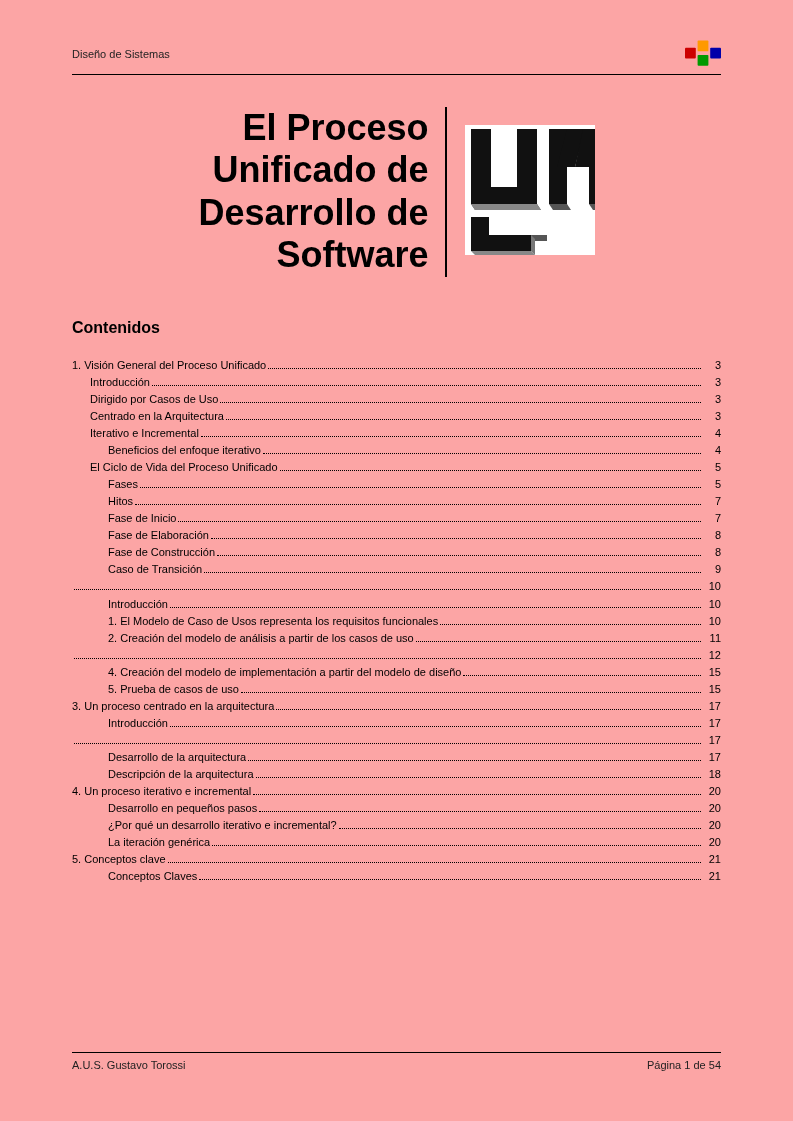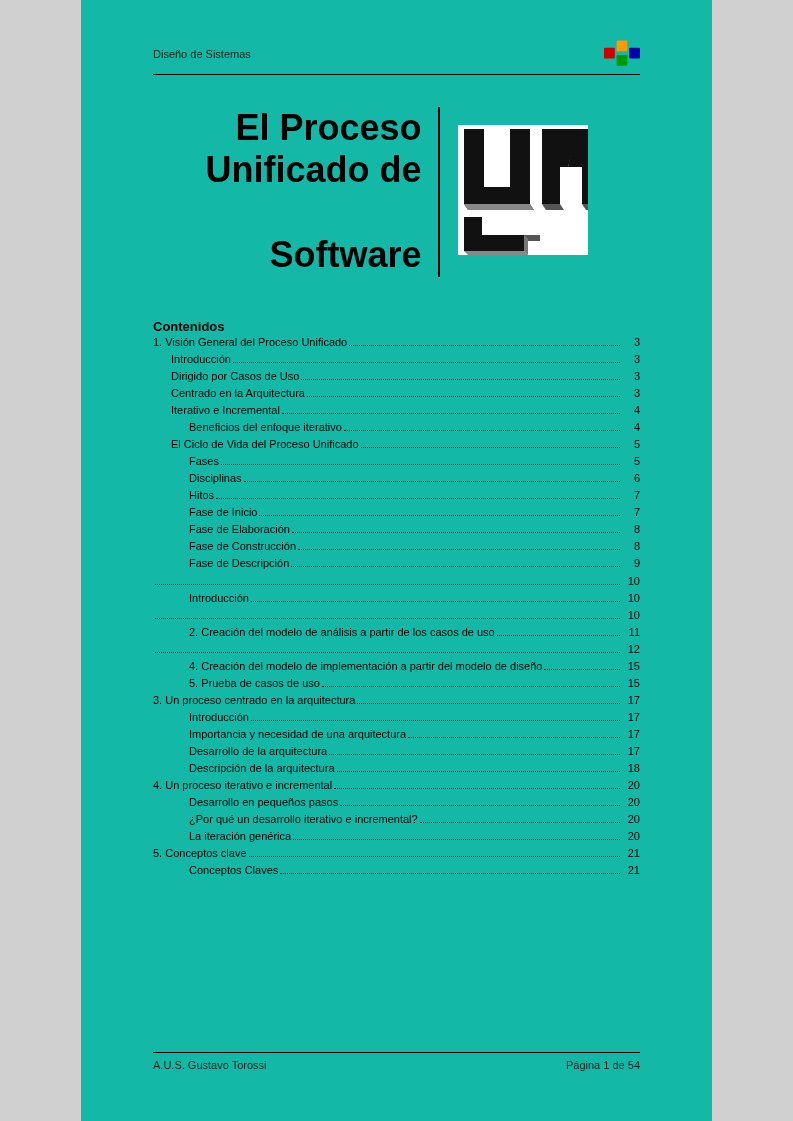--- a/index.html
+++ b/index.html
@@ -5,23 +5,23 @@
     * { margin: 0; padding: 0; box-sizing: border-box; }
     body {
       background: #d0d0d0;
       display: flex;
       justify-content: center;
       align-items: flex-start;
       min-height: 100vh;
       font-family: 'Times New Roman', Times, serif;
     }
     .page {
-      width: 631px;
+      width: 793px;
       min-height: 1121px;
-      background: #14b8a6;
+      background: #fca5a5;
       position: relative;
       padding: 40px 72px 50px 72px;
       display: flex;
       flex-direction: column;
     }
     .header {
       display: flex;
       justify-content: space-between;
       align-items: center;
       border-bottom: 1px solid #000;
@@ -61,24 +61,24 @@
     }
     .uml-svg {
       width: 130px;
       height: 130px;
     }
     .toc-section {
       margin-top: 10px;
       flex: 1;
     }
     .toc-title {
-      font-size: 13px;
+      font-size: 16px;
       font-weight: bold;
       font-family: Arial, sans-serif;
-      margin-bottom: 0;
+      margin-bottom: 20px;
     }
     .toc-entry {
       display: flex;
       align-items: baseline;
       font-size: 11px;
       font-family: Arial, sans-serif;
       line-height: 1.55;
       color: #000;
     }
     .toc-entry .toc-label {
@@ -128,21 +128,21 @@
       <rect x="14" y="0" width="12" height="12" fill="#f90" rx="1"></rect>
       <rect x="14" y="16" width="12" height="12" fill="#090" rx="1"></rect>
       <rect x="28" y="8" width="12" height="12" fill="#00a" rx="1"></rect>
     </svg>
   </div>
 
   <div class="title-section">
     <div class="title-text">
       <span>El Proceso</span><br>
       <span>Unificado de</span><br>
-      <br>
+      <span>Desarrollo de</span><br>
       <span>Software</span>
     </div>
     <div class="uml-logo">
       
       <svg class="uml-svg" viewBox="0 0 130 130" xmlns="http://www.w3.org/2000/svg">
 
         <rect x="8" y="8" width="22" height="70" fill="#111"></rect>
 
         <rect x="58" y="8" width="22" height="70" fill="#111"></rect>
 
@@ -249,59 +249,55 @@
           <span class="toc-label">El Ciclo de Vida del Proceso Unificado</span>
           <span class="toc-dots"></span>
           <span class="toc-page">5</span>
         </div>
         <div class="toc-entry indent2">
           <span class="toc-label">Fases</span>
           <span class="toc-dots"></span>
           <span class="toc-page">5</span>
         </div>
         <div class="toc-entry indent2">
-          <span class="toc-label">Disciplinas</span>
-          <span class="toc-dots"></span>
-          <span class="toc-page">6</span>
-        </div>
-        <div class="toc-entry indent2">
           <span class="toc-label">Hitos</span>
           <span class="toc-dots"></span>
           <span class="toc-page">7</span>
         </div>
         <div class="toc-entry indent2">
           <span class="toc-label">Fase de Inicio</span>
           <span class="toc-dots"></span>
           <span class="toc-page">7</span>
         </div>
         <div class="toc-entry indent2">
           <span class="toc-label">Fase de Elaboración</span>
           <span class="toc-dots"></span>
           <span class="toc-page">8</span>
         </div>
         <div class="toc-entry indent2">
           <span class="toc-label">Fase de Construcción</span>
           <span class="toc-dots"></span>
           <span class="toc-page">8</span>
         </div>
         <div class="toc-entry indent2">
-          <span class="toc-label">Fase de Descripción</span>
+          <span class="toc-label">Caso de Transición</span>
           <span class="toc-dots"></span>
           <span class="toc-page">9</span>
         </div>
         <div class="toc-entry">
           <span class="toc-dots"></span>
           <span class="toc-page">10</span>
         </div>
         <div class="toc-entry indent2">
           <span class="toc-label">Introducción</span>
           <span class="toc-dots"></span>
           <span class="toc-page">10</span>
         </div>
         <div class="toc-entry indent2">
+          <span class="toc-label">1. El Modelo de Caso de Usos representa los requisitos funcionales</span>
           <span class="toc-dots"></span>
           <span class="toc-page">10</span>
         </div>
         <div class="toc-entry indent2">
           <span class="toc-label">2. Creación del modelo de análisis a partir de los casos de uso</span>
           <span class="toc-dots"></span>
           <span class="toc-page">11</span>
         </div>
         <div class="toc-entry indent2">
           <span class="toc-dots"></span>
@@ -321,21 +317,20 @@
           <span class="toc-label">3. Un proceso centrado en la arquitectura</span>
           <span class="toc-dots"></span>
           <span class="toc-page">17</span>
         </div>
         <div class="toc-entry indent2">
           <span class="toc-label">Introducción</span>
           <span class="toc-dots"></span>
           <span class="toc-page">17</span>
         </div>
         <div class="toc-entry indent2">
-          <span class="toc-label">Importancia y necesidad de una arquitectura</span>
           <span class="toc-dots"></span>
           <span class="toc-page">17</span>
         </div>
         <div class="toc-entry indent2">
           <span class="toc-label">Desarrollo de la arquitectura</span>
           <span class="toc-dots"></span>
           <span class="toc-page">17</span>
         </div>
         <div class="toc-entry indent2">
           <span class="toc-label">Descripción de la arquitectura</span>

